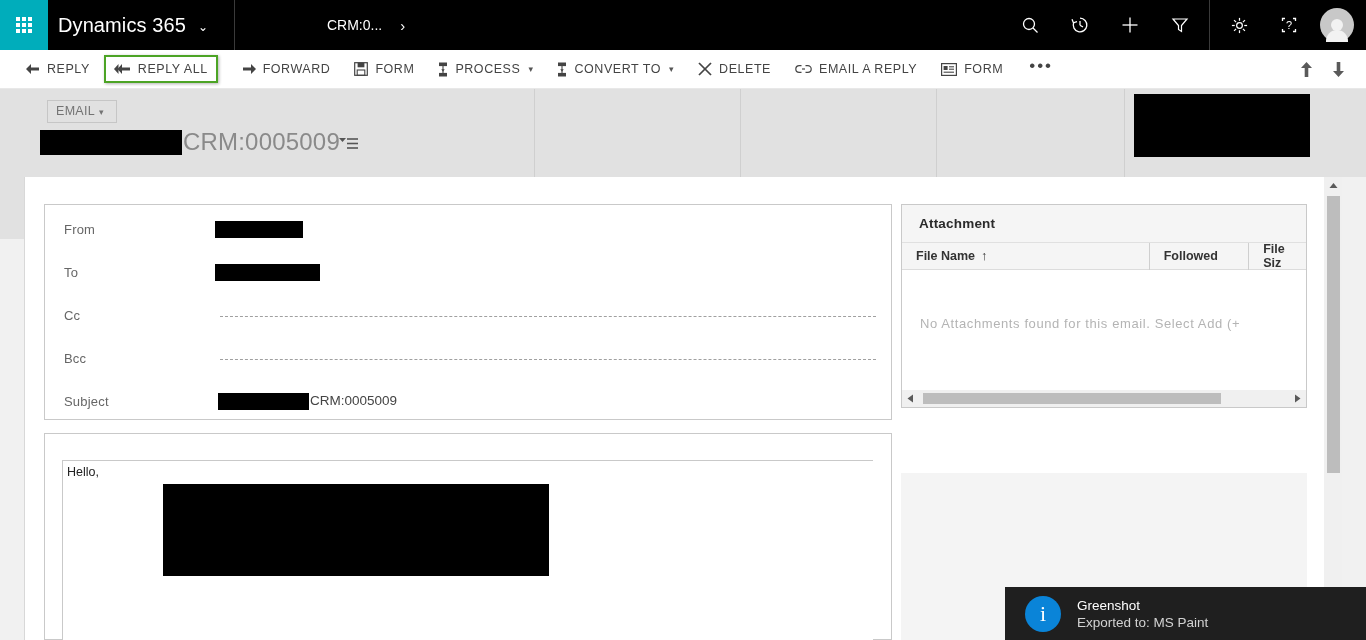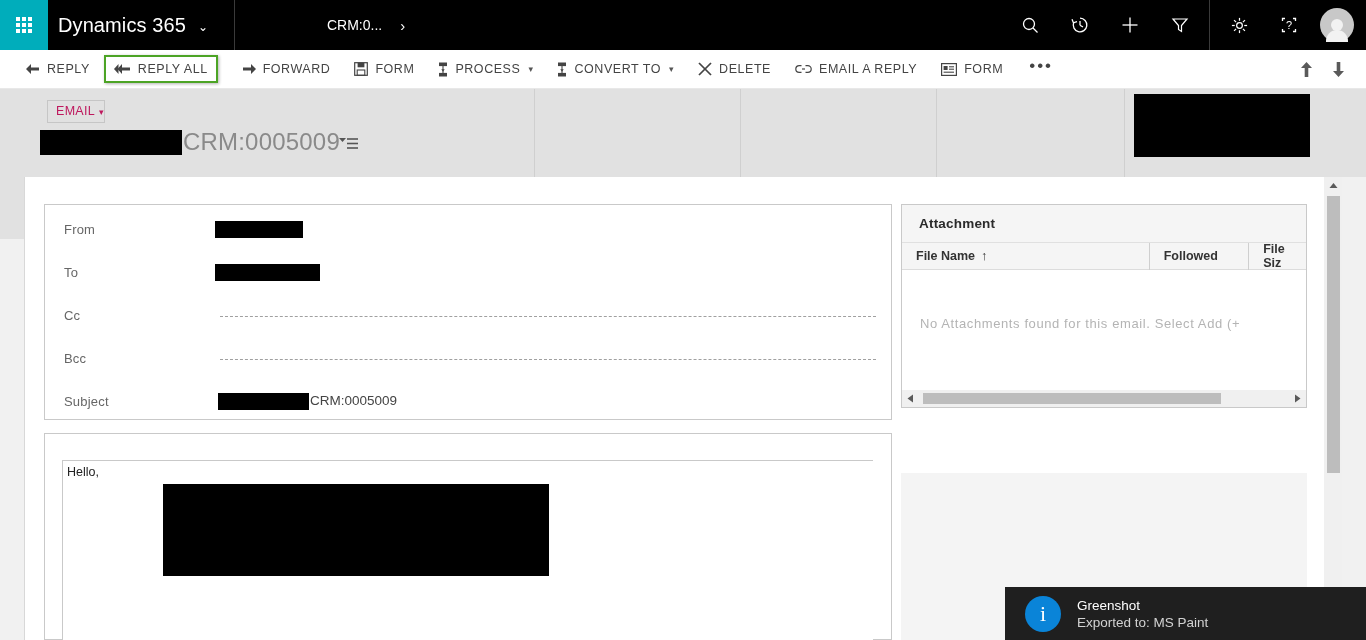--- a/index.html
+++ b/index.html
@@ -90,22 +90,22 @@
   .cmd-nav div { width: 32px; display: flex; align-items: center; justify-content: center; cursor: pointer; }
   .cmd-nav div:last-child { margin-right: 12px; }
 
   
   .rechdr {
     position: absolute; left: 0; top: 89px; width: 1366px; height: 88px;
     background: #e1e1e1;
   }
   .entity-pill {
     position: absolute; left: 47px; top: 100px;
-    border: 1px solid #c6c6c6; background: #e1e1e1; color: #be185d;
-    font-size: 12.5px; padding: 3px 0 4px 8px; cursor: pointer;
+    border: 1px solid #c6c6c6; background: #e1e1e1; color: #737373;
+    font-size: 12.5px; padding: 3px 12px 4px 8px; cursor: pointer;
     letter-spacing: .3px;
   }
   .entity-pill .caret { font-size: 9px; margin-left: 4px; }
   .rec-redact {
     position: absolute; left: 40px; top: 130px; width: 142px; height: 25px; background: #000;
   }
   .rec-title {
     position: absolute; left: 183px; top: 128px;
     font-size: 24px; color: #8a8a8a; font-weight: 400; letter-spacing: .2px;
   }

